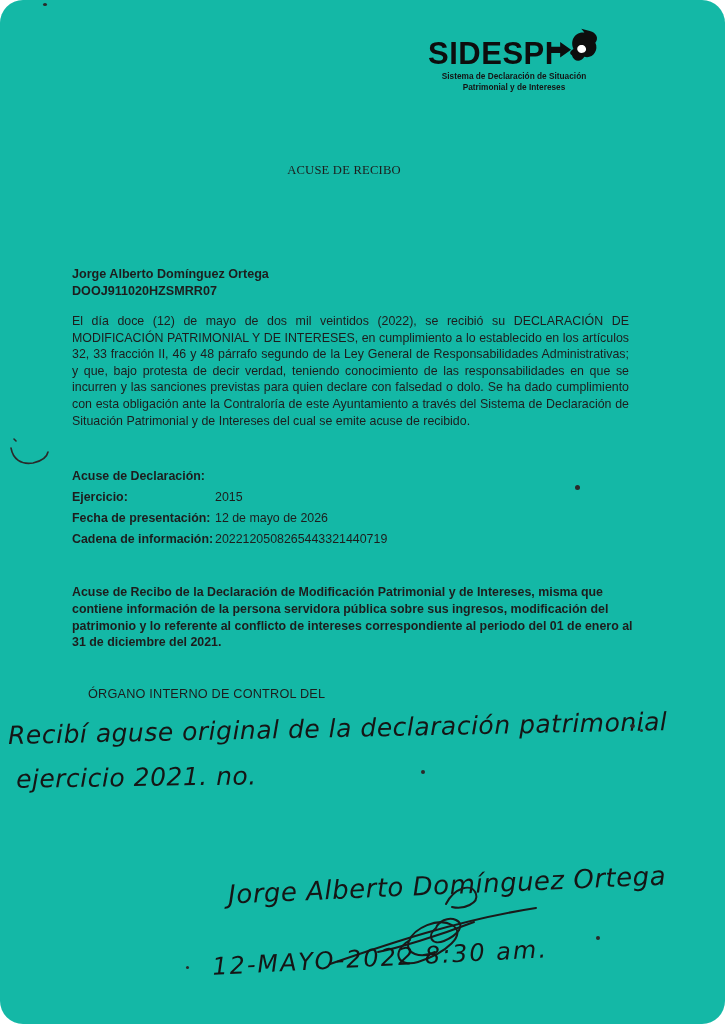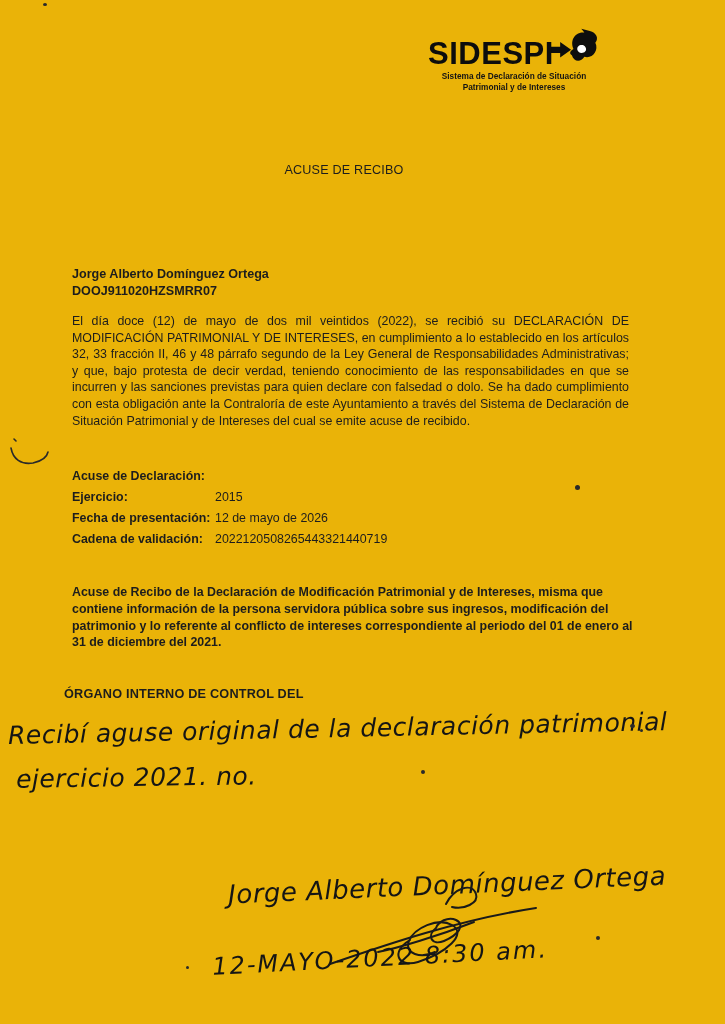--- a/index.html
+++ b/index.html
@@ -1,58 +1,59 @@
 <!DOCTYPE html>
 <html><head>
 <meta charset="utf-8">
 <style>
   html, body { margin:0; padding:0; background:#ffffff; }
   .page {
     position:relative;
     width:725px; height:1024px;
-    background:#eab308;
+    background:#14b8a6;
     font-family:"Liberation Sans", sans-serif;
     color:#1d1d1d;
     overflow:hidden;
+    border-radius:23px;
   }
 
   
   .logo { position:absolute; left:424px; top:36px; width:180px; text-align:center; }
   .logo-row { display:flex; align-items:center; justify-content:center; }
   .logo-text {
     font-weight:bold; font-size:31px; letter-spacing:0.5px; color:#0d0d0d;
     transform:scaleY(1.04); line-height:1;
   }
   .logo-icon { width:50px; height:42px; margin-left:-4px; margin-top:-8px; }
   .logo-tagline { font-size:9px; font-weight:bold; line-height:1.3; color:#141414; margin-top:1px; transform:scale(0.92); }
 
   
   .doc-title {
     position:absolute; top:162px; left:0; width:688px;
-    text-align:center; font-size:12.6px; line-height:1.35; letter-spacing:0.2px;
+    text-align:center; font-size:12.6px; line-height:1.35; letter-spacing:0.2px;font-family:Liberation Serif, serif;
   }
   .declarant {
     position:absolute; top:266px; left:72px;
     font-weight:bold; font-size:12.6px; line-height:1.38;
   }
   .para1 {
     position:absolute; top:313px; left:72px; width:557px;
     font-size:12.4px; line-height:16.6px; text-align:justify;
   }
   .details { position:absolute; top:468px; left:72px; width:470px; }
   .detail-row { display:flex; font-size:12.4px; line-height:16px; margin-bottom:5px; }
   .detail-label { font-weight:bold; width:143px; flex-shrink:0; }
   .detail-value { }
   .para2 {
     position:absolute; top:584px; left:72px; width:566px;
     font-size:12.4px; line-height:16.8px;font-weight:bold;
   }
   .office-heading {
-    position:absolute; top:687px; left:64px;
-    font-weight:bold; font-size:12.7px; letter-spacing:0.2px;
+    position:absolute; top:687px; left:88px;
+    font-weight:normal; font-size:12.7px; letter-spacing:0.2px;
   }
 
   
   .hand {
     font-family:"DejaVu Sans", sans-serif;
     font-style:italic;
     color:#151515;
     letter-spacing:0.5px;
     white-space:nowrap;
   }
@@ -113,21 +114,21 @@
     </div>
     <div class="detail-row">
       <div class="detail-label">Ejercicio:</div>
       <div class="detail-value">2015</div>
     </div>
     <div class="detail-row">
       <div class="detail-label">Fecha de presentación:</div>
       <div class="detail-value">12 de mayo de 2026</div>
     </div>
     <div class="detail-row">
-      <div class="detail-label">Cadena de validación:</div>
+      <div class="detail-label">Cadena de información:</div>
       <div class="detail-value">2022120508265443321440719</div>
     </div>
   </div>
 
   <div class="para2">Acuse de Recibo de la Declaración de Modificación Patrimonial y de Intereses, misma que contiene información de la persona servidora pública sobre sus ingresos, modificación del patrimonio y lo referente al conflicto de intereses correspondiente al periodo del 01 de enero al 31 de diciembre del 2021.</div>
 
   <div class="office-heading">ÓRGANO INTERNO DE CONTROL DEL</div>
 
   <div class="hand hand-note1">Recibí aguse original de la declaración patrimonial</div>
   <div class="hand hand-note2">ejercicio 2021. no.</div>

